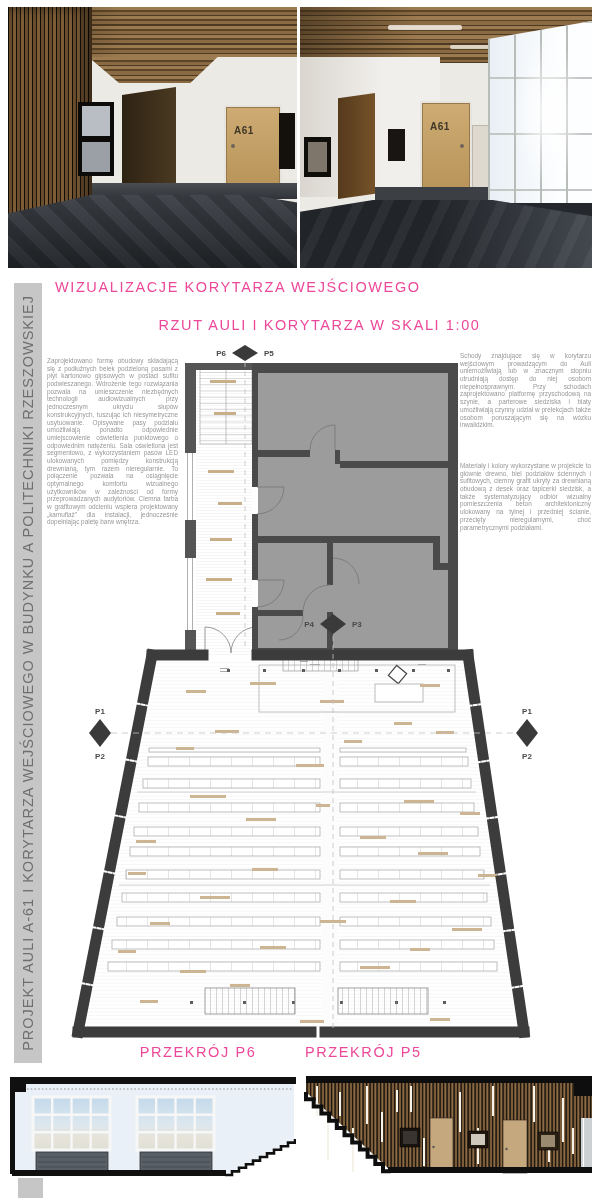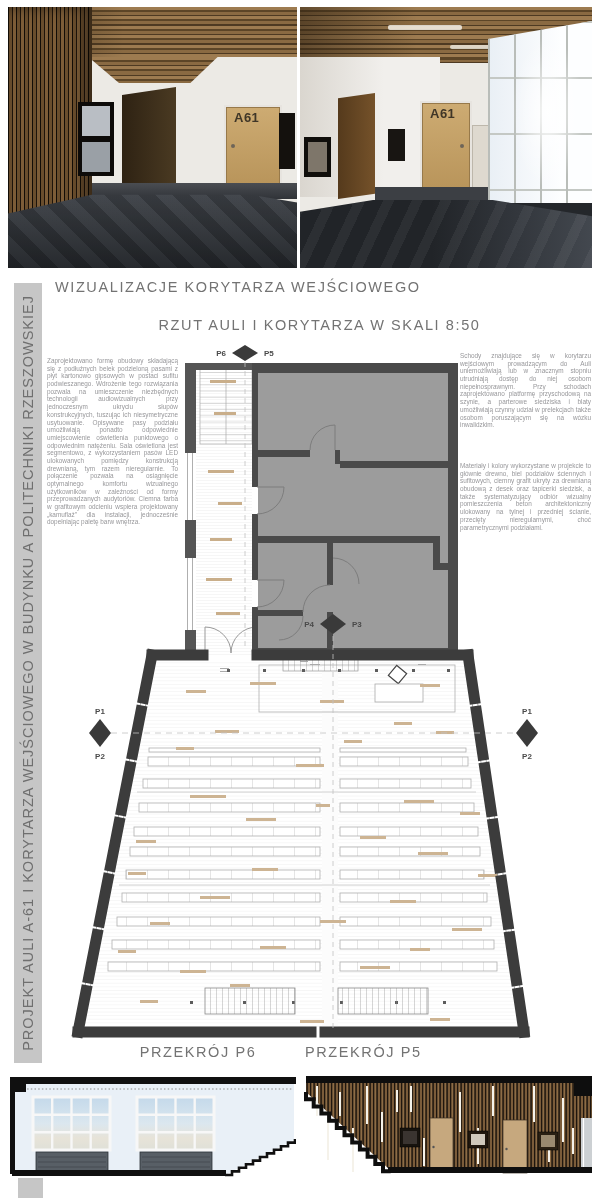--- a/index.html
+++ b/index.html
@@ -1,28 +1,28 @@
 <!DOCTYPE html>
 <html><head>
 <meta charset="utf-8">
 <style>
   html,body{margin:0;padding:0;}
   body{width:600px;height:1200px;position:relative;background:#fff;
        font-family:"Liberation Sans",sans-serif;overflow:hidden;}
   .abs{position:absolute;}
-  .hd{position:absolute;color:#737373;font-size:14.5px;letter-spacing:1.6px;white-space:nowrap;}
+  .hd{position:absolute;color:#ec4899;font-size:14.5px;letter-spacing:1.6px;white-space:nowrap;}
   .para{position:absolute;width:131px;font-size:6.4px;line-height:1.2;color:#97979a;text-align:justify;}
   .render{position:absolute;top:7px;height:261px;overflow:hidden;background:#eceae5;}
   .render-left{left:8px;width:289px;}
   .render-right{left:300px;width:292px;}
   .ceil{position:absolute;left:0;top:0;right:0;
     background:linear-gradient(90deg,rgba(40,28,14,.5),rgba(0,0,0,0) 40%),
     repeating-linear-gradient(180deg,#9d7b50 0 3px,#5c4527 3px 5px,#8a6a42 5px 8px,#4e3a22 8px 9.5px);}
   .oakdoor{position:absolute;background:linear-gradient(180deg,#cdab72,#b8945a);border:1px solid #97794a;box-shadow:0 0 0 2px #e7e4df;}
-  .doorlbl{position:absolute;left:7px;top:2px;font-size:13px;font-weight:bold;color:#3f3627;letter-spacing:.5px;}
+  .doorlbl{position:absolute;left:7px;top:17px;font-size:10px;font-weight:bold;color:#3f3627;letter-spacing:.5px;}
   .sidebar{position:absolute;left:14px;top:283px;width:28px;height:780px;background:#c6c6c6;display:flex;}
   .sidebar span{margin:auto;writing-mode:vertical-rl;transform:rotate(180deg);
     font-size:14.5px;letter-spacing:1px;color:#6f6f6f;white-space:nowrap;}
   svg text{font-family:"Liberation Sans",sans-serif;font-size:8px;font-weight:bold;fill:#4a4a4a;}
 </style>
 </head>
 <body>
 
 <div class="render render-left">
   <div class="ceil" style="height:50px;"></div>
@@ -58,21 +58,21 @@
   </div>
   <div class="abs" style="left:172px;top:118px;width:20px;height:62px;background:#ded9cf;border:1px solid #bdb7ab;"></div>
   <div class="abs" style="left:75px;top:180px;width:140px;height:14px;background:#3c3f44;"></div>
   <div class="abs" style="right:0;top:14px;width:104px;height:226px;clip-path:polygon(0 8%,100% 0,100% 100%,0 93%);background:repeating-linear-gradient(90deg,#b9bdb9 0 2px,rgba(0,0,0,0) 2px 26px),repeating-linear-gradient(180deg,#c4c8c4 0 2px,rgba(0,0,0,0) 2px 56px),linear-gradient(90deg,#e9eff5,#fdfeff 70%);"></div>
   <div class="abs" style="right:8px;top:30px;width:72px;height:150px;background:radial-gradient(closest-side,rgba(255,255,255,.95),rgba(255,255,255,0));"></div>
   <div class="abs" style="right:0;top:196px;width:104px;height:34px;background:#24272b;"></div>
   <div class="abs" style="left:0;right:0;bottom:0;height:74px;clip-path:polygon(0 24%,25% 8%,66% 8%,100% 30%,100% 100%,0 100%);background:repeating-linear-gradient(115deg,rgba(255,255,255,.05) 0 10px,rgba(0,0,0,0) 10px 26px),linear-gradient(90deg,#212428 0 45%,#33373d 75%,#43484f);"></div>
 </div>
 
 <div class="hd" style="left:55px;top:279px;">WIZUALIZACJE KORYTARZA WEJŚCIOWEGO</div>
-<div class="hd" style="left:47px;right:8px;top:317px;text-align:center;">RZUT AULI I KORYTARZA W SKALI 8:50</div>
+<div class="hd" style="left:47px;right:8px;top:317px;text-align:center;">RZUT AULI I KORYTARZA W SKALI 1:00</div>
 
 <div class="sidebar">
   <span>PROJEKT AULI A-61 I KORYTARZA WEJŚCIOWEGO W BUDYNKU A POLITECHNIKI RZESZOWSKIEJ</span>
 </div>
 
 <div class="para" style="left:47px;top:357px;">Zaprojektowano formę obudowy składającą się z podłużnych belek podzieloną pasami z płyt kartonowo gipsowych w postaci sufitu podwieszanego. Wdrożenie tego rozwiązania pozwala na umieszczenie niezbędnych technologii audiowizualnych przy jednoczesnym ukryciu słupów konstrukcyjnych, tuszując ich niesymetryczne usytuowanie. Opisywane pasy podziału umożliwiają ponadto odpowiednie umiejscowienie oświetlenia punktowego o odpowiednim natężeniu. Sala oświetlona jest segmentowo, z wykorzystaniem pasów LED ulokowanych pomiędzy konstrukcją drewnianą, tym razem nieregularnie. To połączenie pozwala na osiągnięcie optymalnego komfortu wizualnego użytkowników w zależności od formy przeprowadzanych audytoriów. Ciemna farba w grafitowym odcieniu wspiera projektowany „kamuflaż” dla instalacji, jednocześnie dopełniając paletę barw wnętrza.</div>
 <div class="para" style="left:460px;top:352px;">Schody znajdujące się w korytarzu wejściowym prowadzącym do Auli uniemożliwiają lub w znacznym stopniu utrudniają dostęp do niej osobom niepełnosprawnym. Przy schodach zaprojektowano platformę przyschodową na szynie, a parterowe siedziska i blaty umożliwiają czynny udział w prelekcjach także osobom poruszającym się na wózku inwalidzkim.</div>
 <div class="para" style="left:460px;top:462px;">Materiały i kolory wykorzystane w projekcie to głównie drewno, biel podziałów ściennych i sufitowych, ciemny grafit ukryty za drewnianą obudową z desek oraz tapicerki siedzisk, a także systematyzujący odbiór wizualny pomieszczenia beton architektoniczny ulokowany na tylnej i przedniej ścianie, przecięty nieregularnymi, choć parametrycznymi podziałami.</div>
 
 <svg class="abs" style="left:0;top:338px;" width="600" height="710" viewBox="0 338 600 710">

